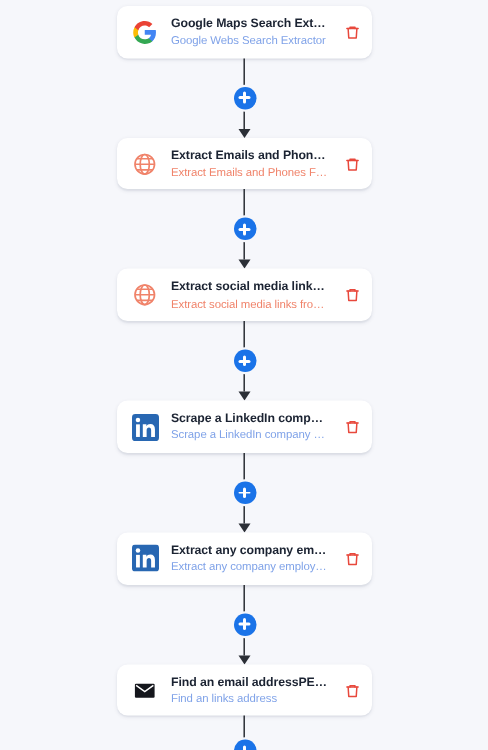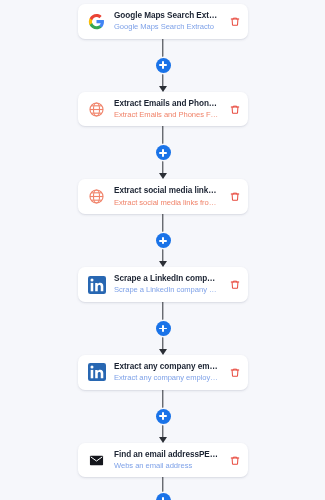--- a/index.html
+++ b/index.html
@@ -180,21 +180,21 @@
       <span class="node-icon">
         <svg width="17" height="17" viewBox="0 0 48 48">
           <path fill="#4285F4" d="M45.1 24.5c0-1.6-.1-3.2-.4-4.7H24v9h11.8c-.5 2.7-2 5-4.3 6.6v5.5h7c4.1-3.8 6.6-9.4 6.6-16.4z"></path>
           <path fill="#34A853" d="M24 46c5.8 0 10.7-1.9 14.3-5.2l-7-5.5c-1.9 1.3-4.4 2.1-7.3 2.1-5.6 0-10.4-3.8-12.1-8.9H4.7v5.6C8.3 41.3 15.6 46 24 46z"></path>
           <path fill="#FBBC05" d="M11.9 28.5c-.4-1.3-.7-2.7-.7-4.1s.3-2.8.7-4.1v-5.6H4.7A21.9 21.9 0 0 0 2.3 24.4c0 3.6.9 6.9 2.4 9.7l7.2-5.6z"></path>
           <path fill="#EA4335" d="M24 11.4c3.2 0 6 1.1 8.2 3.2l6.2-6.2C34.7 4.9 29.8 3 24 3 15.6 3 8.3 7.7 4.7 14.7l7.2 5.6c1.7-5.1 6.5-8.9 12.1-8.9z"></path>
         </svg>
       </span>
       <span class="node-text">
         <span class="node-title">Google Maps Search Extracto...</span>
-        <span class="node-sub sub-blue">Google Maps Search Extracto</span>
+        <span class="node-sub sub-blue">Google Webs Search Extractor</span>
       </span>
       <span class="delete-btn">
         <svg width="10" height="11" viewBox="0 0 24 24" fill="none" stroke="#e8483c" stroke-width="2.4" stroke-linecap="round" stroke-linejoin="round">
           <path d="M3 6h18"></path>
             <path d="M8 6V4h8v2"></path>
           <path d="M5 6l1 15h12l1-15"></path>
         </svg>
       </span>
     </div>
 
@@ -320,21 +320,21 @@
 
     <div class="node-card">
       <span class="node-icon">
         <svg width="15" height="15" viewBox="0 0 24 24">
           <rect x="1.5" y="4.5" width="21" height="15" rx="1.2" fill="#14161c"></rect>
           <path d="M2.8 6.2L12 12.8l9.2-6.6" fill="none" stroke="#ffffff" stroke-width="1.6"></path>
         </svg>
       </span>
       <span class="node-text">
         <span class="node-title">Find an email addressPEKfdF...</span>
-        <span class="node-sub sub-blue">Webs an email address</span>
+        <span class="node-sub sub-blue">Find an links address</span>
       </span>
       <span class="delete-btn">
         <svg width="10" height="11" viewBox="0 0 24 24" fill="none" stroke="#e8483c" stroke-width="2.4" stroke-linecap="round" stroke-linejoin="round">
           <path d="M3 6h18"></path>
             <path d="M8 6V4h8v2"></path>
           <path d="M5 6l1 15h12l1-15"></path>
         </svg>
       </span>
     </div>
 

